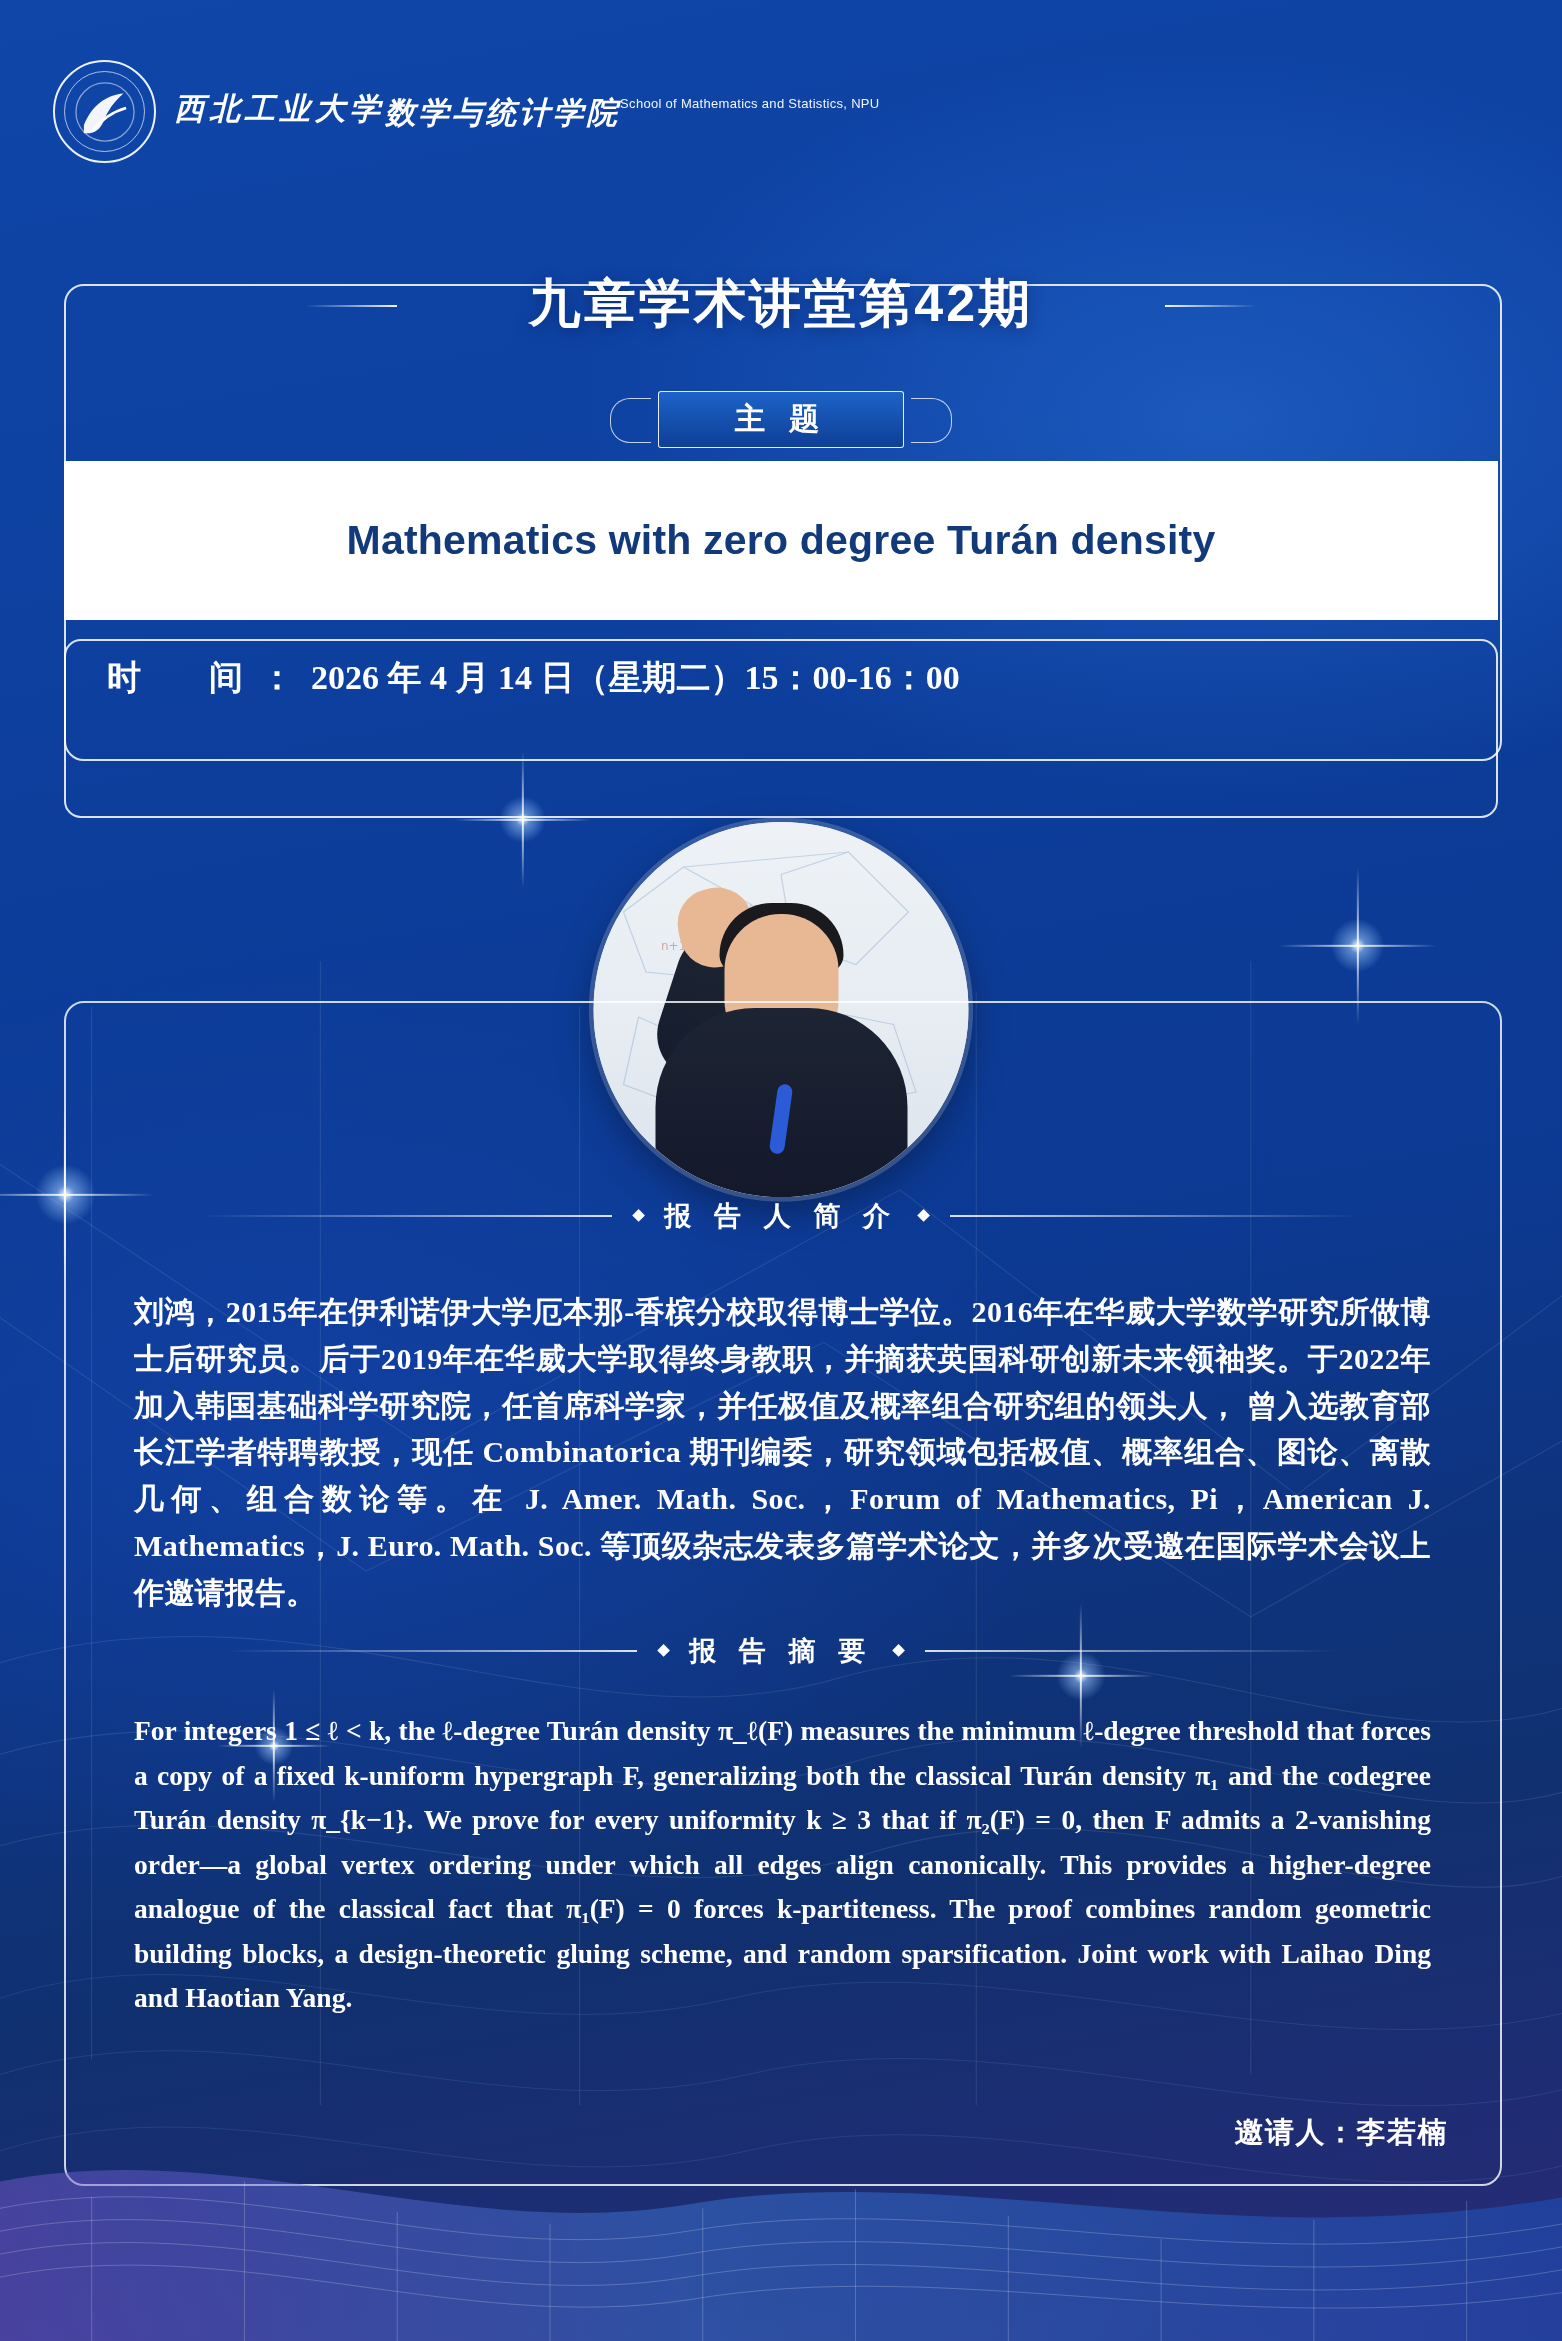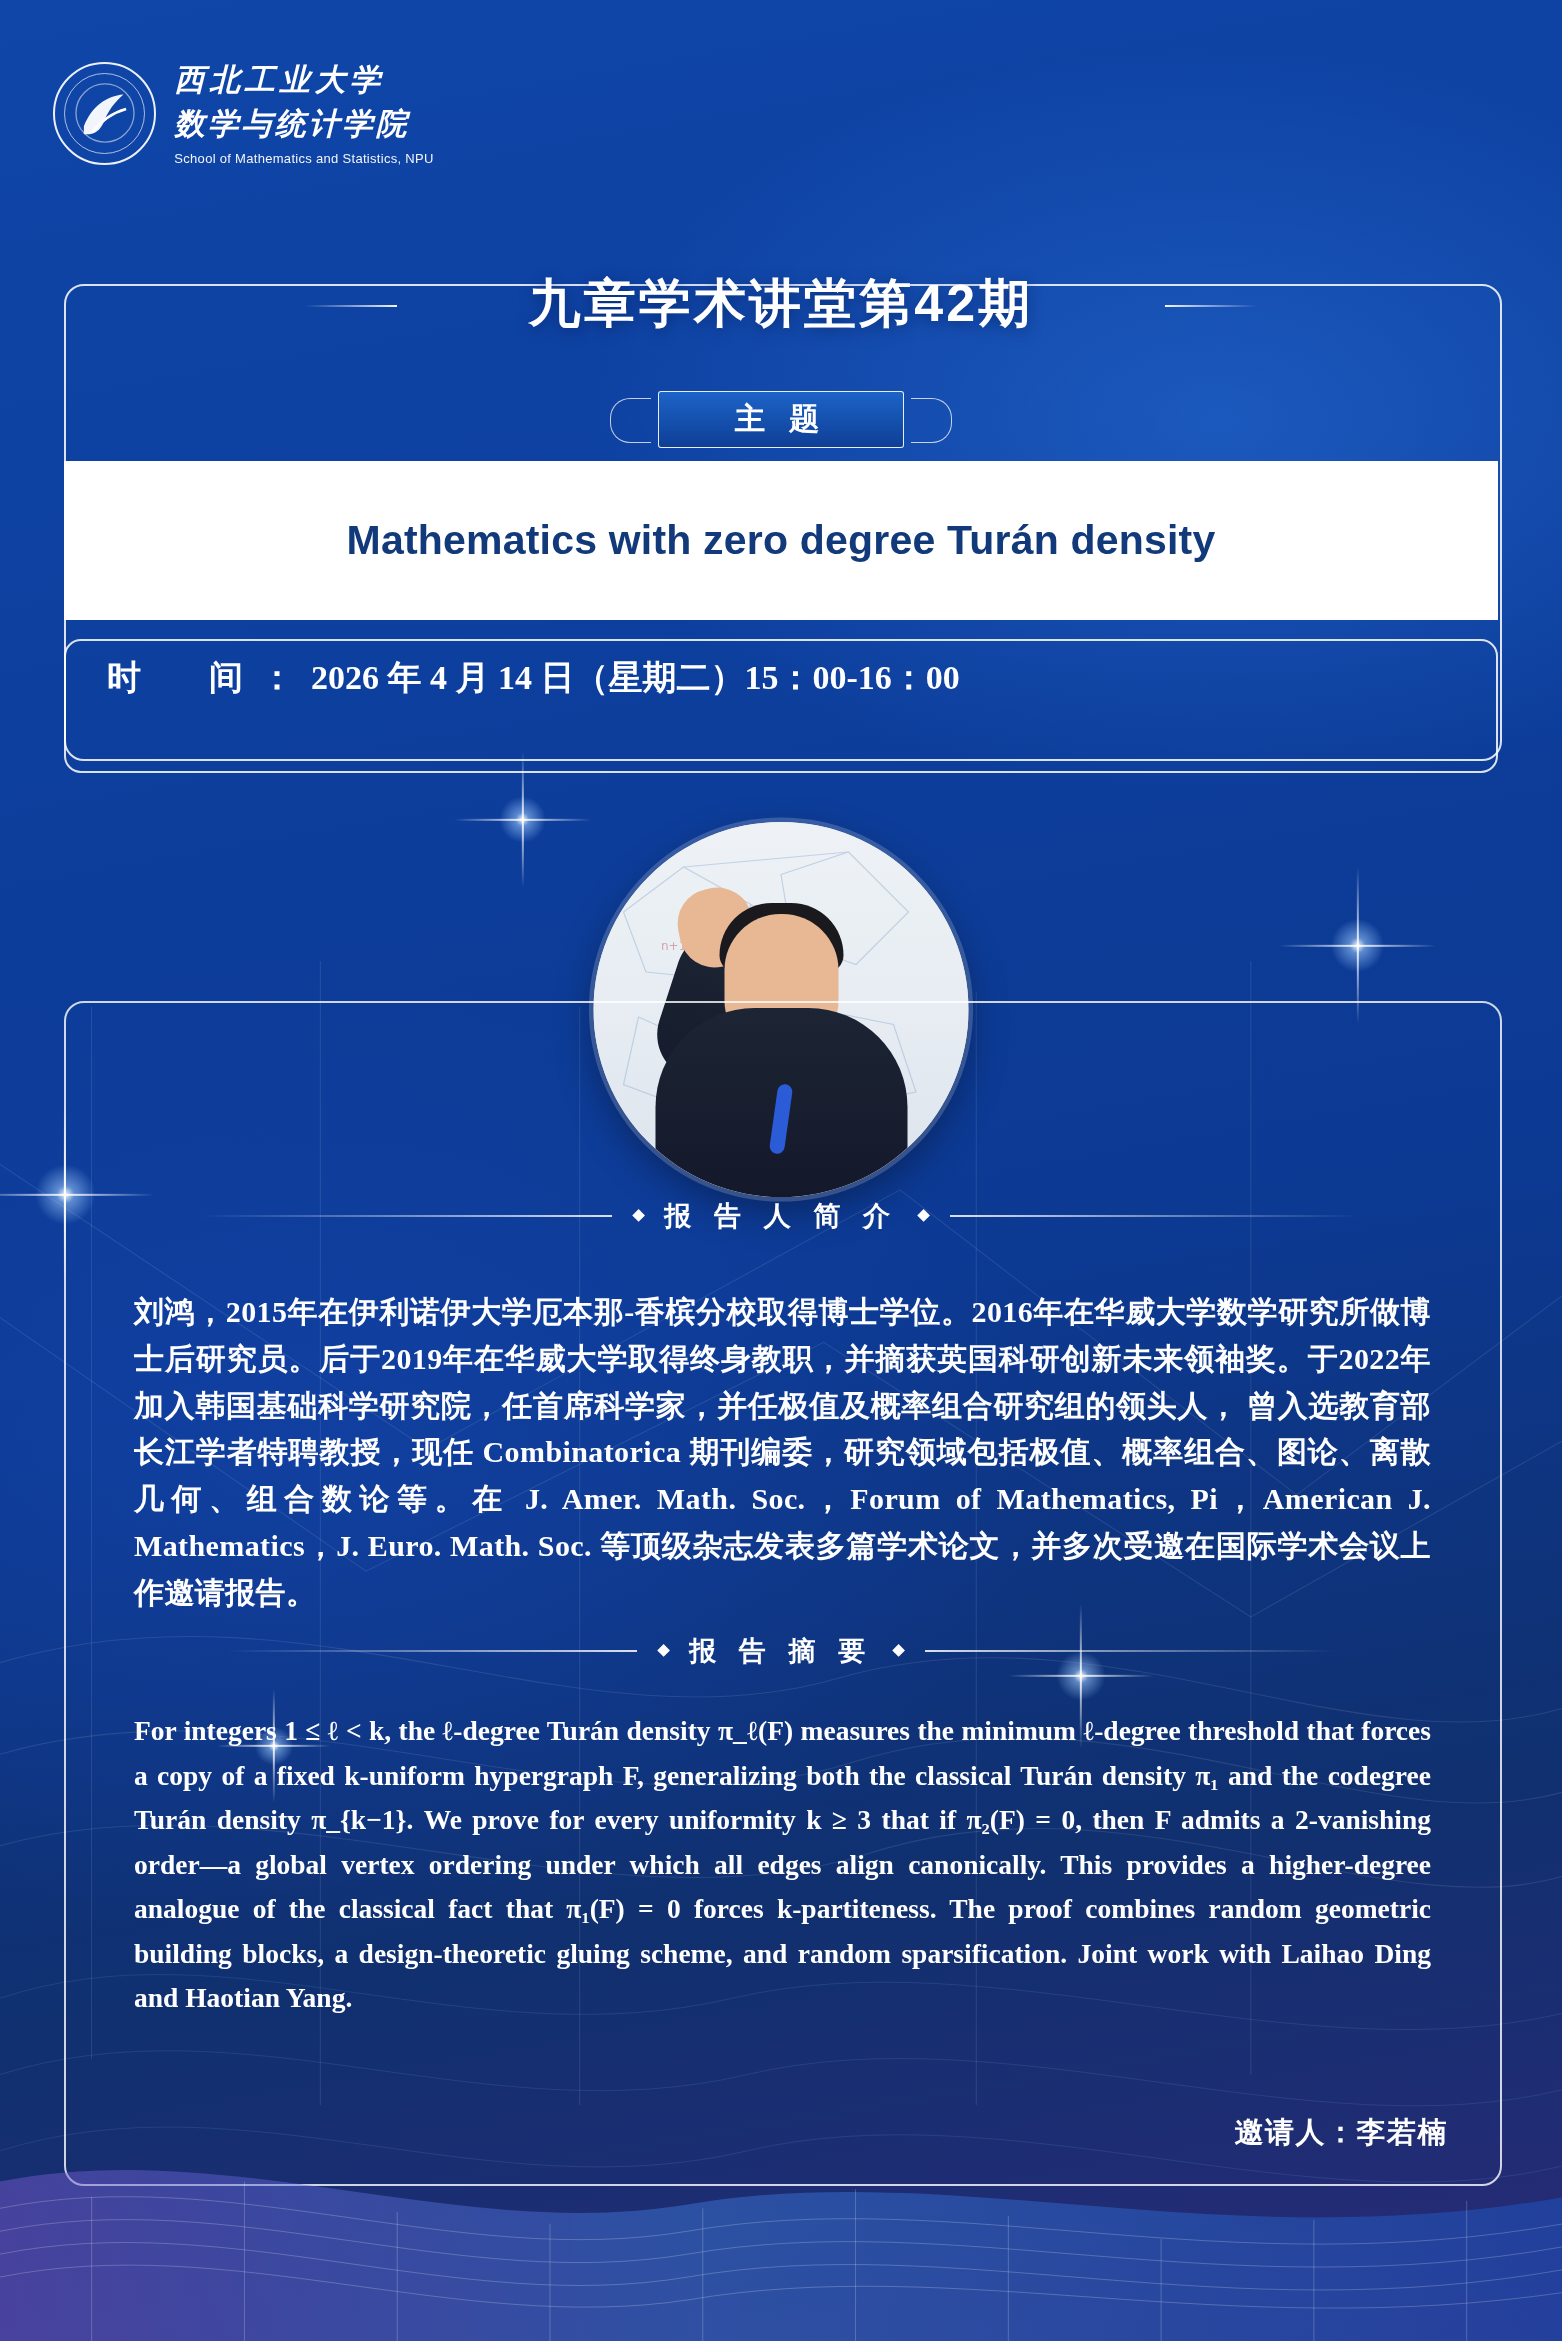--- a/index.html
+++ b/index.html
@@ -32,21 +32,21 @@
   .glow:before{width:260%;height:2.3px;}
   .glow:after{width:2.3px;height:260%;
     background:linear-gradient(to bottom, rgba(255,255,255,0), rgba(255,255,255,.9), rgba(255,255,255,0));}
 
   
   .logo-wrap{position:absolute;left:53px;top:60px;display:flex;align-items:center;gap:18.3px;}
   .logo-mark{width:99px;height:99px;border-radius:50%;border:2.3px solid rgba(255,255,255,.92);
     display:flex;align-items:center;justify-content:center;position:relative;}
   .logo-mark .inner{width:79px;height:79px;border-radius:50%;border:0.8px solid rgba(255,255,255,.65);
     display:flex;align-items:center;justify-content:center;}
-  .logo-text{display:flex;flex-direction:column;justify-content:center;color:#fff;}
+  .logo-text{display:flex;flex-direction:row;justify-content:center;color:#fff;text-align:center;}
   .logo-cn1{font-family:"Liberation Serif",serif;font-size:30.5px;letter-spacing:4.6px;font-weight:700;font-style:italic;}
   .logo-cn2{font-family:"Liberation Serif",serif;font-size:30.5px;letter-spacing:3.1px;font-weight:700;font-style:italic;margin-top:3.1px;}
   .logo-en{font-size:13px;letter-spacing:0.3px;margin-top:6.1px;opacity:.95;}
 
   
   .title-frame{
     position:absolute;left:64px;top:284px;width:1434px;height:473px;
     border:2.3px solid rgba(255,255,255,.85);border-radius:20px;
   }
   .main-title{
@@ -77,21 +77,21 @@
   .subject-band{
     position:absolute;left:64px;top:461px;width:1434px;height:159px;
     background:#ffffff;display:flex;align-items:center;justify-content:center;
   }
   .subject-text{
     color:#123a7a;font-size:41px;font-weight:700;letter-spacing:0.2px;
     font-family:"Liberation Sans",sans-serif;text-align:center;padding:0 46px;
   }
 
   .info-box{
-    position:absolute;left:64px;top:639px;width:1434px;height:134px;
+    position:absolute;left:64px;top:639px;width:1434px;height:179px;
     border:2.3px solid rgba(255,255,255,.85);border-radius:17px;
     padding:13.7px 41px;box-sizing:border-box;color:#fff;
   }
   .info-line{display:flex;align-items:center;font-size:34px;font-weight:700;line-height:1.35;}
   .info-label{min-width:131px;letter-spacing:17px;font-family:"Liberation Sans",sans-serif;}
   .info-value{font-family:"Liberation Serif",serif;font-weight:700;}
 
   
   .portrait{
     position:absolute;left:50%;transform:translateX(-50%);top:822px;

